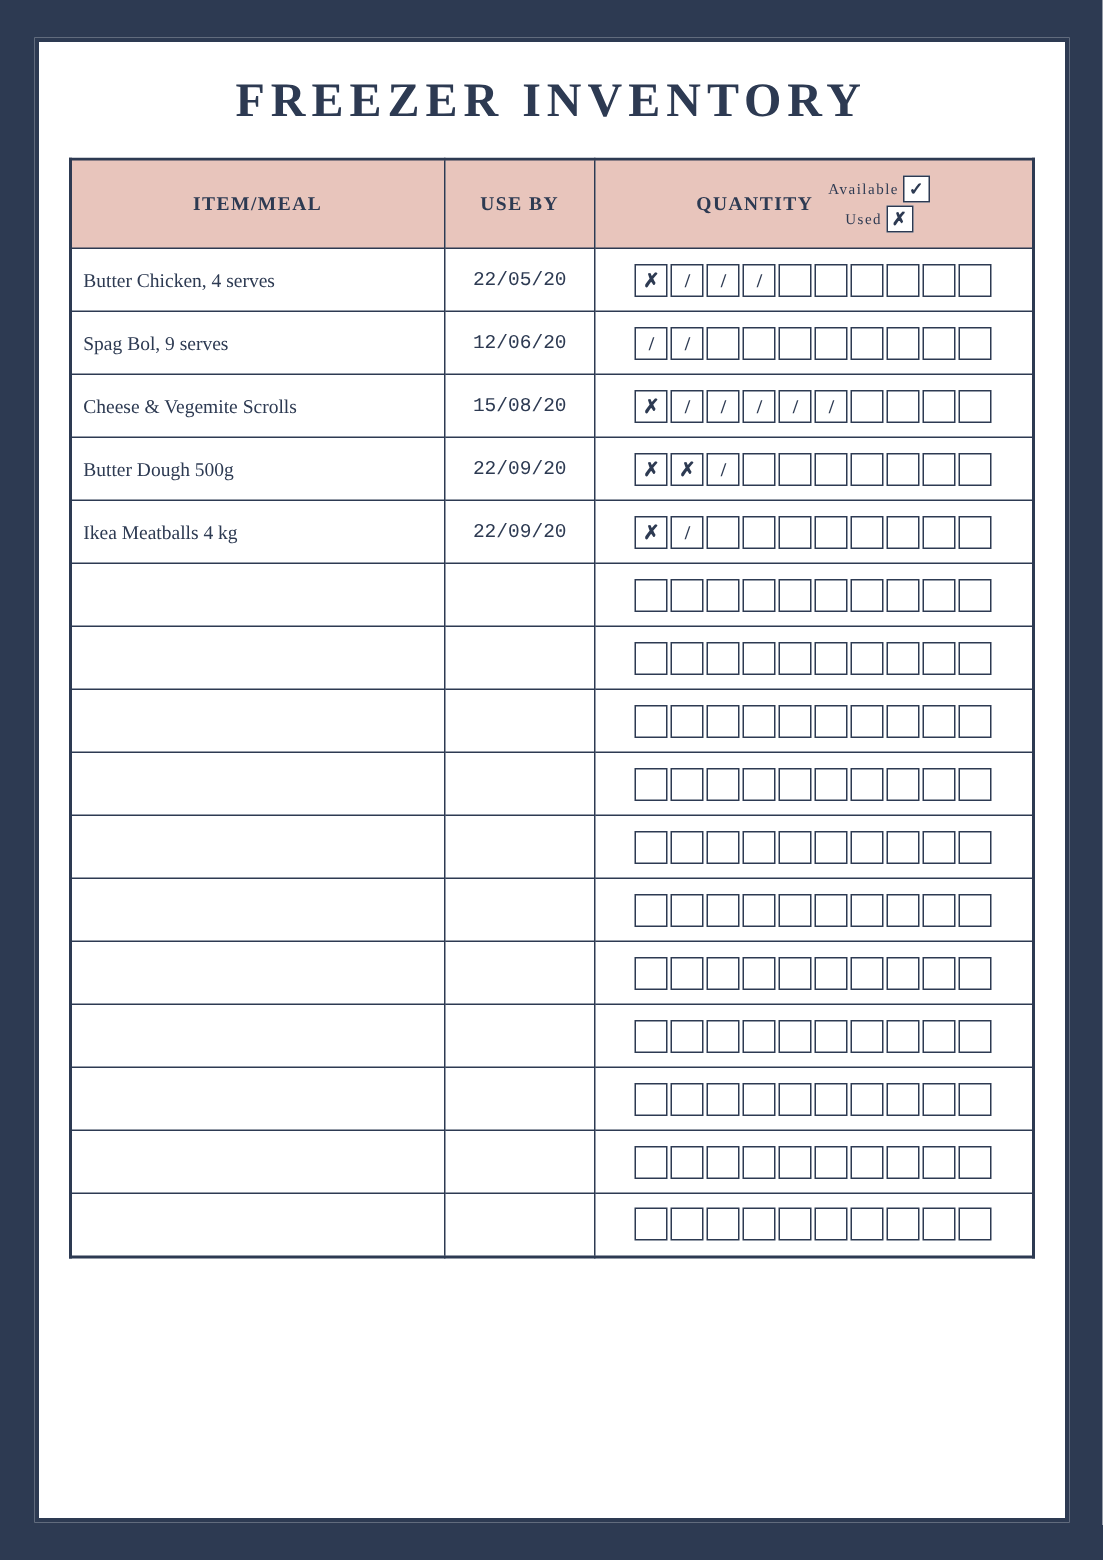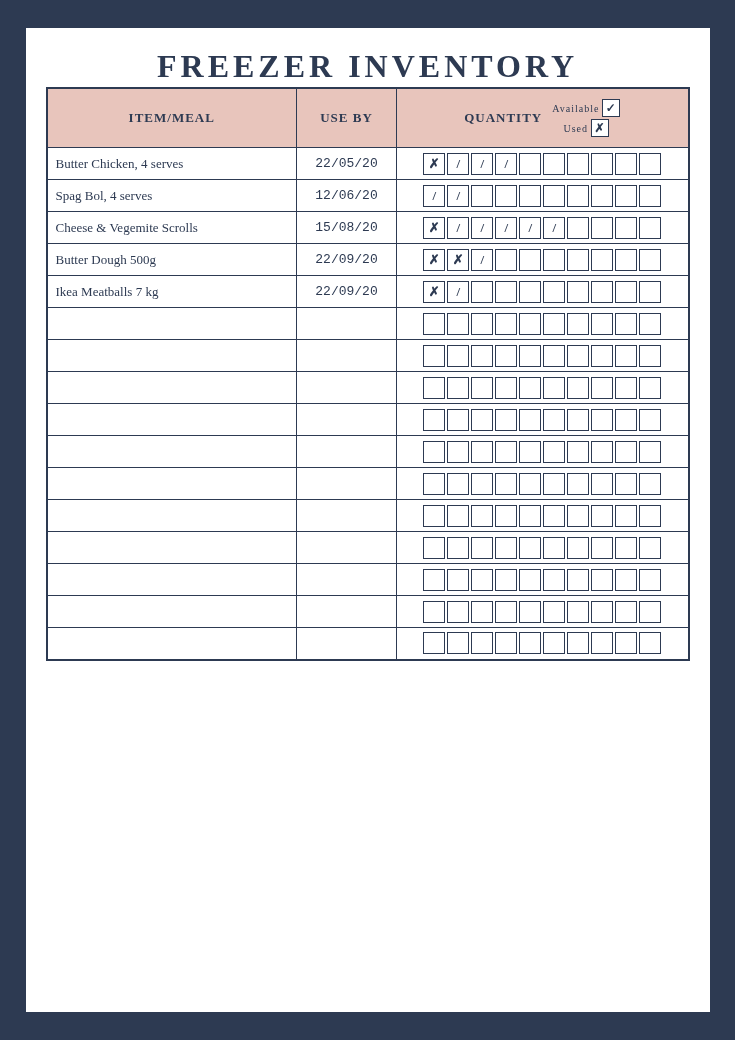--- a/index.html
+++ b/index.html
@@ -20,21 +20,21 @@
       display: flex;
       flex-direction: column;
       align-items: center;
       padding: 20px 20px 10px 20px;
     }
     .title {
       font-size: 32px;
       font-weight: bold;
       color: #2d3a52;
       letter-spacing: 4px;
-      margin-bottom: 2px;
+      margin-bottom: 20px;
       font-family: 'Georgia', serif;
     }
     .table-wrapper {
       width: 100%;
       flex: 1;
       overflow: hidden;
     }
     table {
       width: 100%;
       border-collapse: collapse;
@@ -56,21 +56,21 @@
     }
     th.item-col { width: 250px; }
     th.useby-col { width: 100px; }
     th.qty-col { width: auto; }
     td {
       border: 1px solid #2d3a52;
       padding: 4px 8px;
       font-size: 13px;
       color: #2d3a52;
       font-family: 'Georgia', serif;
-      height: 32px;
+      height: 42px;
       vertical-align: middle;
     }
     td.item-cell { width: 250px; }
     td.useby-cell { width: 100px; text-align: center; font-family: Liberation Mono, monospace; }
     td.qty-cell { width: auto; text-align: center; }
     .qty-header-inner {
       display: flex;
       align-items: center;
       justify-content: center;
       gap: 10px;
@@ -160,21 +160,21 @@
                 <div class="cb"></div>
                 <div class="cb"></div>
                 <div class="cb"></div>
                 <div class="cb"></div>
                 <div class="cb"></div>
                 <div class="cb"></div>
               </div>
             </td>
           </tr>
           <tr>
-            <td class="item-cell">Spag Bol, 4 serves</td>
+            <td class="item-cell">Spag Bol, 9 serves</td>
             <td class="useby-cell">12/06/20</td>
             <td class="qty-cell">
               <div class="checkboxes">
                 <div class="cb" style="font-weight: bold;">/</div>
                 <div class="cb" style="font-weight: bold;">/</div>
                 <div class="cb"></div>
                 <div class="cb"></div>
                 <div class="cb"></div>
                 <div class="cb"></div>
                 <div class="cb"></div>
@@ -214,21 +214,21 @@
                 <div class="cb"></div>
                 <div class="cb"></div>
                 <div class="cb"></div>
                 <div class="cb"></div>
                 <div class="cb"></div>
                 <div class="cb"></div>
               </div>
             </td>
           </tr>
           <tr>
-            <td class="item-cell">Ikea Meatballs 7 kg</td>
+            <td class="item-cell">Ikea Meatballs 4 kg</td>
             <td class="useby-cell">22/09/20</td>
             <td class="qty-cell">
               <div class="checkboxes">
                 <div class="cb" style="font-weight: bold;">✗</div>
                 <div class="cb" style="font-weight: bold;">/</div>
                 <div class="cb"></div>
                 <div class="cb"></div>
                 <div class="cb"></div>
                 <div class="cb"></div>
                 <div class="cb"></div>

